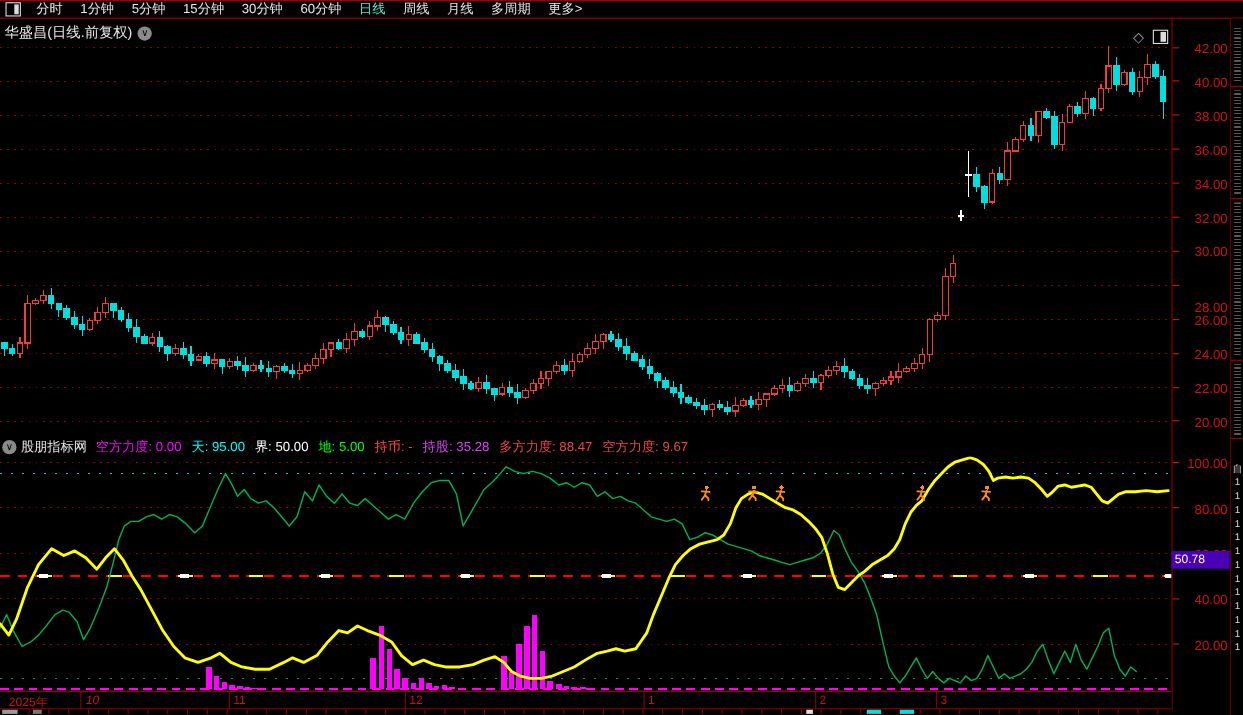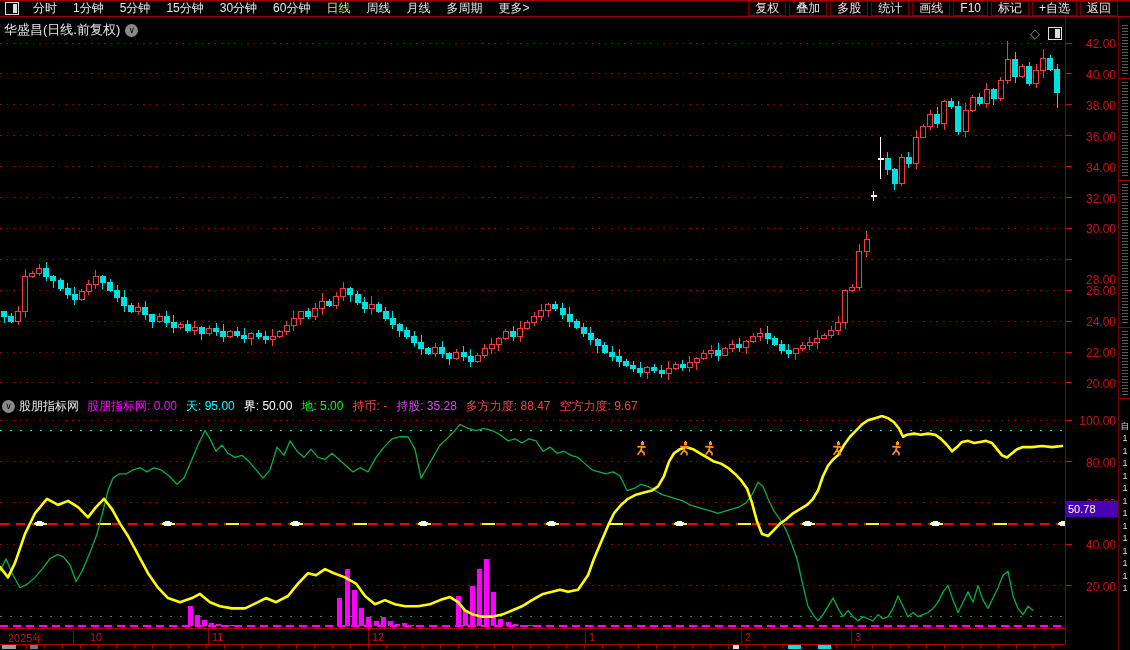--- a/index.html
+++ b/index.html
@@ -4,21 +4,21 @@
 <style>
   html,body{margin:0;padding:0;background:#000;}
   #app{position:relative;width:1130px;height:650px;background:#000;overflow:hidden;
        font-family:"Liberation Sans",sans-serif;-webkit-font-smoothing:none;}
   
   #toolbar{position:absolute;left:0;top:0;width:1130px;height:17px;
            border-top:1px solid #a00000;border-bottom:1px solid #a00000;
            box-sizing:border-box;display:flex;align-items:center;background:#050000;}
   #tb-left{display:flex;align-items:center;height:100%;}
   #tb-left .tbi{color:#e8e8e8;font-size:12px;padding:0 8px;line-height:15px;cursor:default;white-space:nowrap;}
-  #tb-left .tbi.active{color:#bef264;}
+  #tb-left .tbi.active{color:#5eead4;}
   #tb-icon{width:12px;height:11px;border:1px solid #ddd;margin:0 6px 0 5px;position:relative;background:#000;}
   #tb-icon:after{content:"";position:absolute;right:1px;top:1px;bottom:1px;width:4px;background:#ddd;}
   #tb-right{margin-left:auto;display:flex;align-items:center;height:100%;padding-right:12px;}
   #tb-right .tbb{color:#e8e8e8;font-size:12px;border:1px solid #7a0000;padding:0 6px;margin-left:3px;
                  line-height:13px;white-space:nowrap;}
   
   #titlebar{position:absolute;left:4px;top:21px;display:flex;align-items:center;z-index:5;}
   #title{color:#e8e8e8;font-size:13px;}
   .chev{width:13px;height:13px;border-radius:50%;background:#8a8a8a;color:#000;font-size:9px;
         line-height:13px;text-align:center;margin-left:5px;}
@@ -76,31 +76,20 @@
         <div class="tbi">1分钟</div>
         <div class="tbi">5分钟</div>
         <div class="tbi">15分钟</div>
         <div class="tbi">30分钟</div>
         <div class="tbi">60分钟</div>
         <div class="tbi active">日线</div>
         <div class="tbi">周线</div>
         <div class="tbi">月线</div>
         <div class="tbi">多周期</div>
         <div class="tbi">更多&gt;</div>
-      </div>
-    <div id="tb-right">
-        <div class="tbb">复权</div>
-        <div class="tbb">叠加</div>
-        <div class="tbb">多股</div>
-        <div class="tbb">统计</div>
-        <div class="tbb">画线</div>
-        <div class="tbb">F10</div>
-        <div class="tbb">标记</div>
-        <div class="tbb">+自选</div>
-        <div class="tbb">返回</div>
       </div>
   </div>
 
   <div id="titlebar">
     <span id="title">华盛昌(日线.前复权)</span>
     <span class="chev">∨</span>
   </div>
 
   <div id="corner-icons">
     <span id="diamond">◇</span>
@@ -422,21 +411,21 @@
         <line x1="1050.3600000000001" x2="1050.3600000000001" y1="55.051000000000016" y2="71.42800000000005" stroke="#00dede" stroke-width="1"></line>
         <rect x="1047.8600000000001" y="58.45" width="5" height="10.81500000000004" fill="#00dede" stroke="#00dede"></rect>
         <line x1="1057.43" x2="1057.43" y1="63.70300000000005" y2="107.89000000000004" stroke="#00dede" stroke-width="1"></line>
         <rect x="1054.93" y="69.26500000000004" width="5" height="23.174999999999997" fill="#00dede" stroke="#00dede"></rect>
       </g>
     </svg>
 
   <div id="ind-header">
     <span class="chev">∨</span>
     <span id="ind-name">股朋指标网</span>
-  <span class="fld" style="color: rgb(255, 0, 255);">股朋指标网: 0.00</span>
+  <span class="fld" style="color: rgb(255, 0, 255);">空方力度: 0.00</span>
       <span class="fld" style="color: rgb(0, 255, 255);">天: 95.00</span>
       <span class="fld" style="color: rgb(255, 255, 255);">界: 50.00</span>
       <span class="fld" style="color: rgb(0, 255, 0);">地: 5.00</span>
       <span class="fld" style="color: rgb(255, 68, 68);">持币: -</span>
       <span class="fld" style="color: #d946ef;">持股: 35.28</span>
       <span class="fld" style="color: #ef4444;">多方力度: 88.47</span>
       <span class="fld" style="color: #ef4444;">空方力度: 9.67</span>
     </div>
 
   <svg id="indicator-svg" width="1065" height="213" viewBox="0 415 1065 213">
@@ -569,21 +558,21 @@
   <div id="badge" style="top: 501px;">50.78</div>
 
   <div id="timeline">
     <span class="mlabel" style="left:8px">2025年</span>
   <div class="msep" style="left: 73px;"></div>
       <div class="msep" style="left: 208px;"></div>
       <div class="msep" style="left: 368px;"></div>
       <div class="msep" style="left: 585px;"></div>
       <div class="msep" style="left: 741px;"></div>
       <div class="msep" style="left: 851px;"></div>
-      <span class="mlabel" style="left: 90px;">10</span>
+      <span class="mlabel" style="left: 78px; font-style: italic;">10</span>
       <span class="mlabel" style="left: 212px;">11</span>
       <span class="mlabel" style="left: 372px;">12</span>
       <span class="mlabel" style="left: 589px;">1</span>
       <span class="mlabel" style="left: 745px;">2</span>
       <span class="mlabel" style="left: 855px;">3</span>
     </div>
   <div id="bottom-strip">
       <div class="btick" style="left: 8px;"></div>
       <div class="btick" style="left: 26px;"></div>
       <div class="btick" style="left: 44px;"></div>

